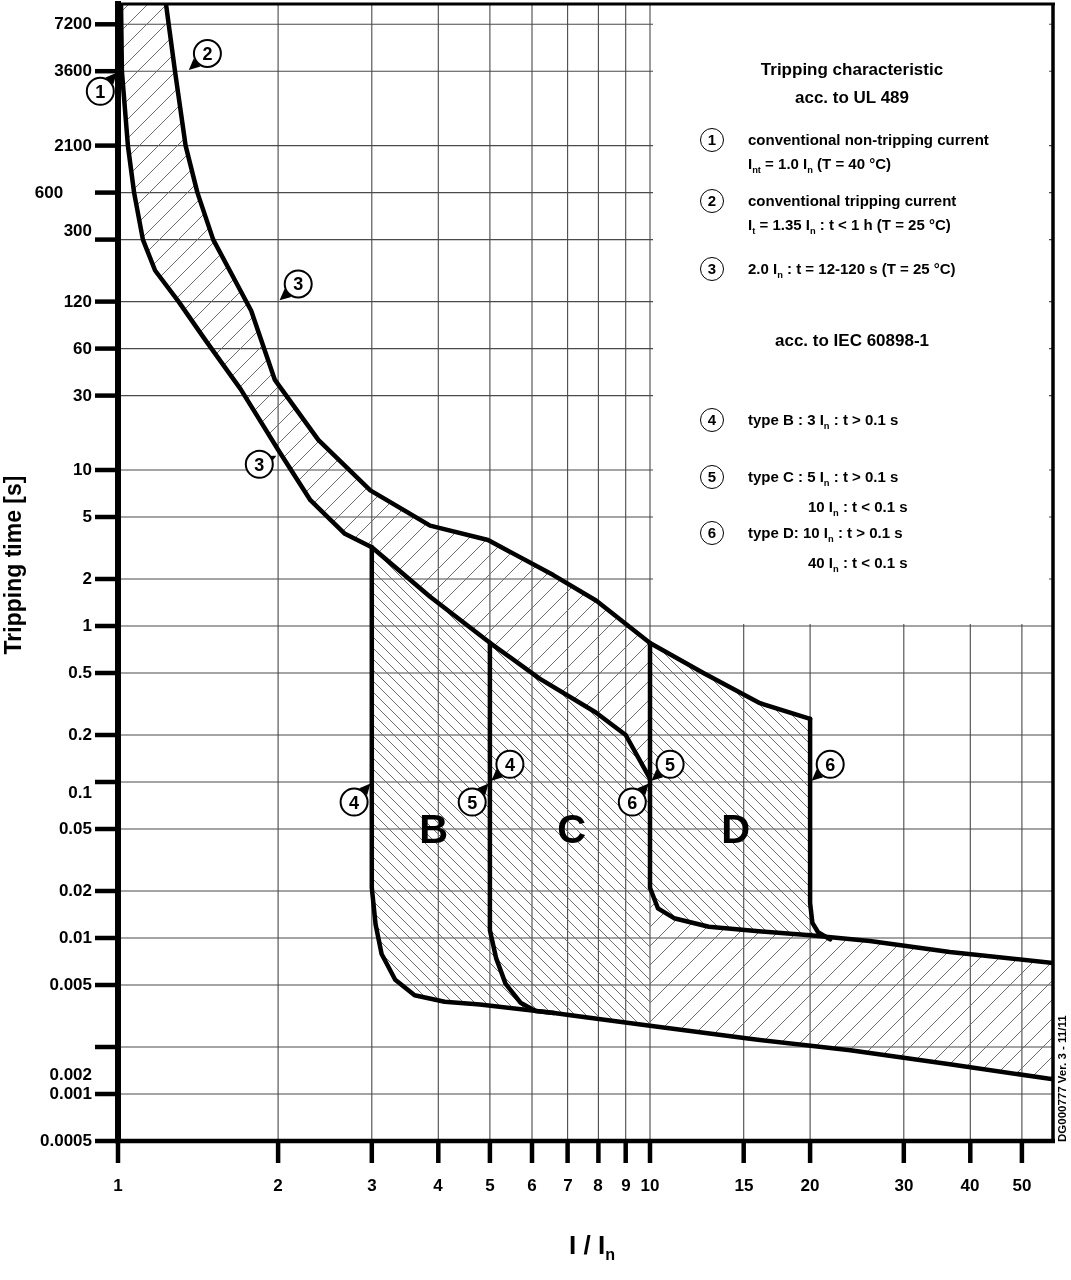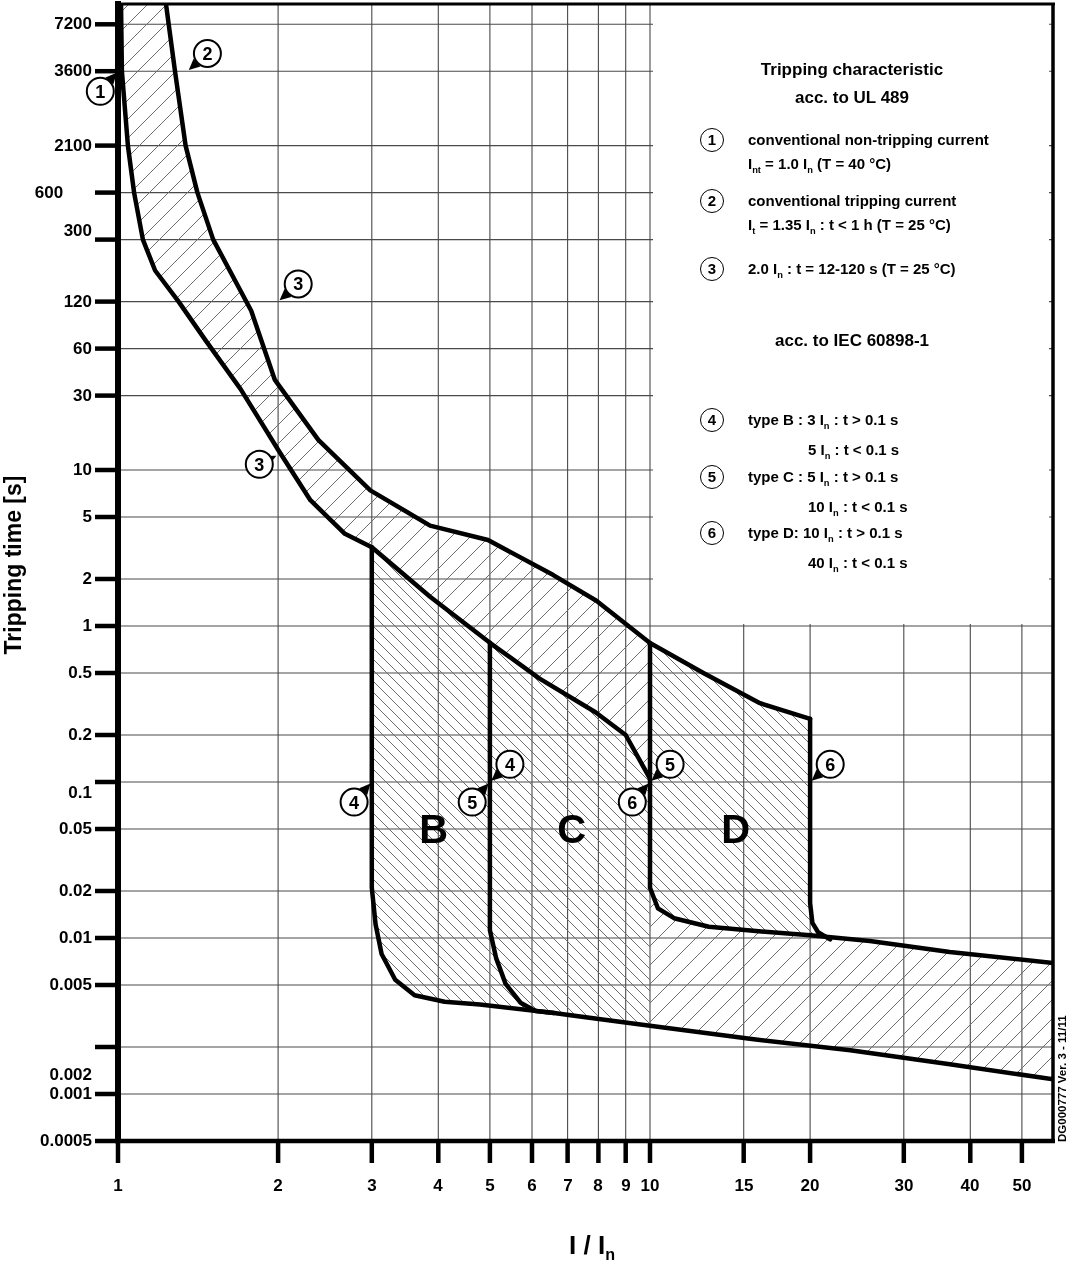--- a/index.html
+++ b/index.html
@@ -254,21 +254,20 @@
         <div class="litem" style="top: 251px;">
           <span class="lc">3</span>
           <div class="ltext">
             <div><span>2.0 I</span><sub>n</sub><span> :  t = 12-120 s (T = 25 °C)</span></div>
           </div>
         </div>
         <div class="litem" style="top: 402px;">
           <span class="lc">4</span>
           <div class="ltext">
             <div><span>type B :   3 I</span><sub>n</sub><span>  : t &gt; 0.1 s</span></div>
-            <div class="l2"><span>5 I</span><sub>n</sub><span>  : t &lt; 0.1 s</span></div>
           </div>
         </div>
         <div class="litem" style="top: 459px;">
           <span class="lc">5</span>
           <div class="ltext">
             <div><span>type C :   5 I</span><sub>n</sub><span>  : t &gt; 0.1 s</span></div>
             <div class="l2"><span>10 I</span><sub>n</sub><span>  : t &lt; 0.1 s</span></div>
           </div>
         </div>
         <div class="litem" style="top: 515px;">

